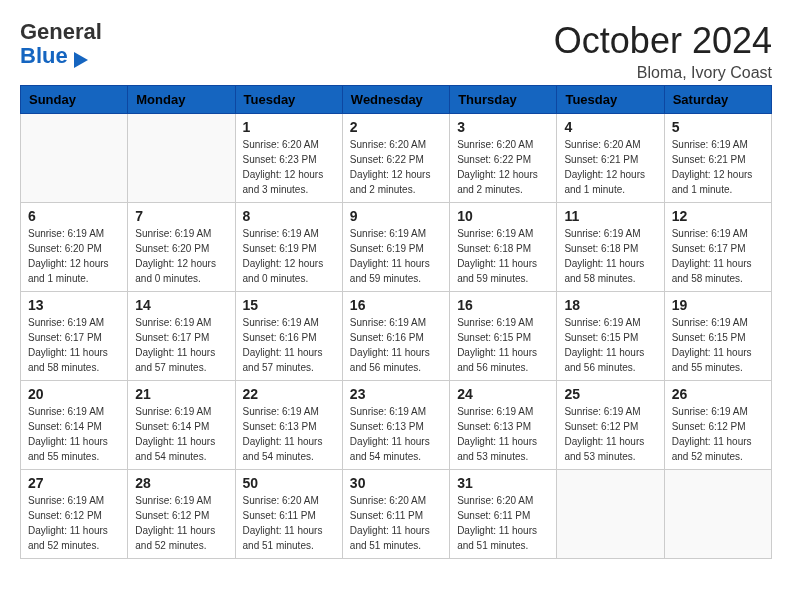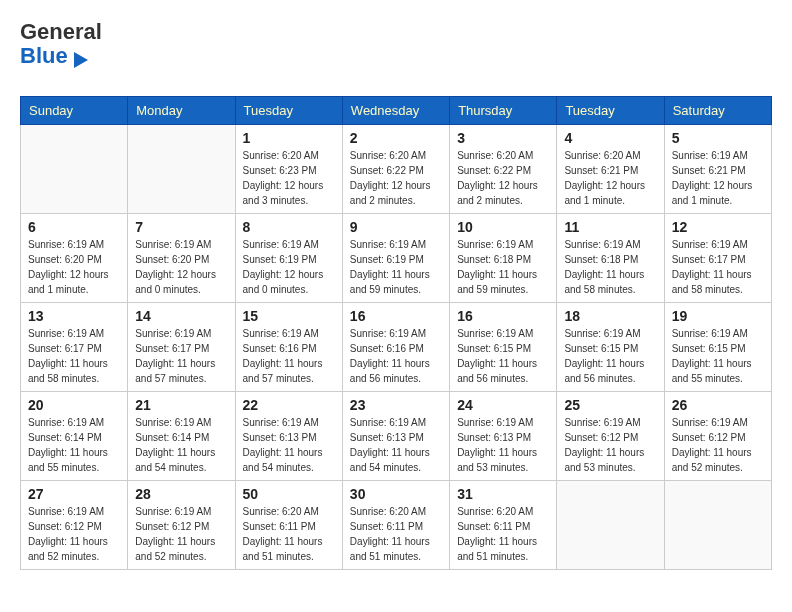--- a/index.html
+++ b/index.html
@@ -7,21 +7,21 @@
       font-family: Arial, sans-serif;
       background: #fff;
       width: 792px;
       min-height: 612px;
       padding: 20px;
     }
     .header {
       display: flex;
       justify-content: space-between;
       align-items: flex-start;
-      margin-bottom: 28px;
+      margin-bottom: 3px;
     }
     .logo {
       display: flex;
       flex-direction: column;
       font-size: 22px;
       font-weight: bold;
       line-height: 1.1;
     }
     .logo-general { color: #333; }
     .logo-blue { color: #1565c0; display: flex; align-items: flex-end; gap: 4px; }
@@ -33,25 +33,25 @@
       border-left: 14px solid #1565c0;
       display: inline-block;
       margin-left: 2px;
     }
     .title-block { text-align: right; }
     .month-title { font-size: 36px; font-weight: 300; color: #222; }
     .location { font-size: 16px; color: #444; margin-top: 2px; }
     .calendar { width: 100%; border-collapse: collapse; }
     .calendar th {
       background: #1565c0;
-      color: #fef9c3;
+      color: #000000;
       text-align: left;
       padding: 6px 8px;
       font-size: 13px;
-      font-weight: normal;
+      font-weight: bold;
       border: 1px solid #0d47a1;
     }
     .calendar td {
       border: 1px solid #ccc;
       vertical-align: top;
       padding: 5px 7px;
       width: calc(100%/7);
       min-height: 80px;
       font-size: 11px;
       color: #333;
@@ -71,20 +71,24 @@
 <body>
 
 <div class="header">
   <div class="logo">
     <span class="logo-general">General</span>
     <span class="logo-blue">
       Blue
       <span class="logo-arrow"></span>
     </span>
   </div>
+  <div class="title-block">
+    <div class="month-title">October 2024</div>
+    <div class="location">Bloma, Ivory Coast</div>
+  </div>
 </div>
 
 <table class="calendar">
   <thead>
     <tr>
     <th>Sunday</th>
         <th>Monday</th>
         <th>Tuesday</th>
         <th>Wednesday</th>
         <th>Thursday</th>

